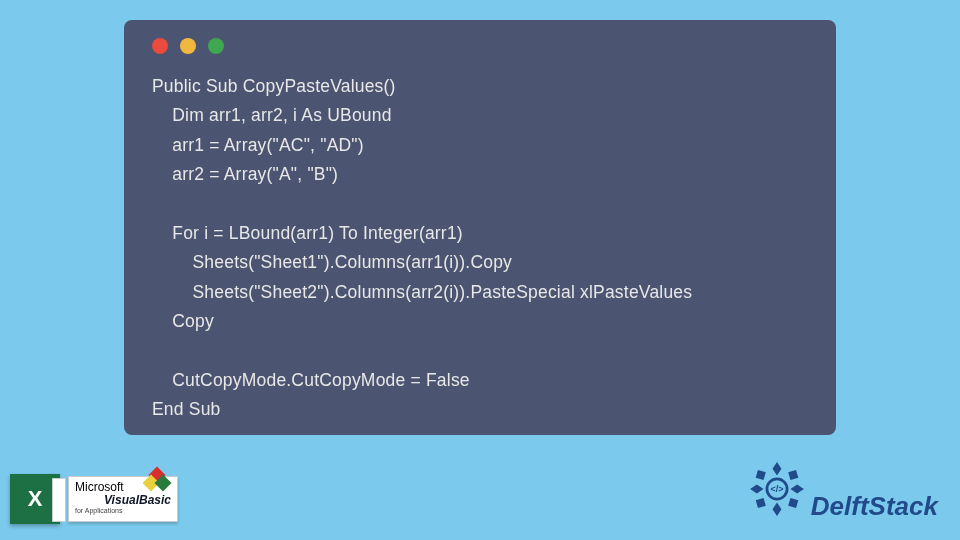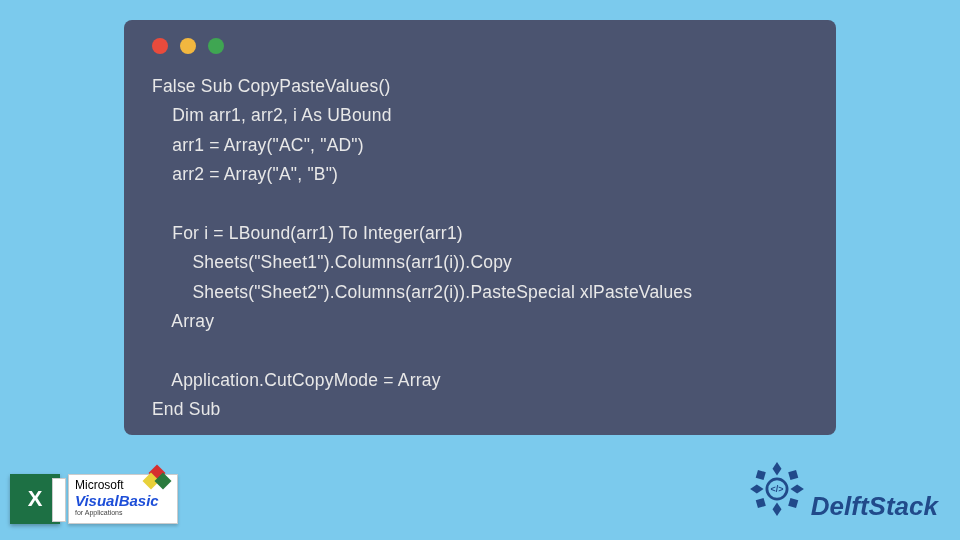--- a/index.html
+++ b/index.html
@@ -66,21 +66,21 @@
     background: #fff;
     border: 1px solid #ccc;
     padding: 4px 6px 6px 6px;
     font-size: 8px;
     line-height: 1.1;
     position: relative;
     width: 110px;
     box-shadow: 0 2px 3px rgba(0,0,0,0.2);
   }
   .vb-badge .ms { font-size: 12px; color: #000; }
-  .vb-badge .vb { font-weight: 900; font-style: italic; font-size: 15px; color: #1d4ed8; }
+  .vb-badge .vb { font-weight: 900; font-style: italic; font-size: 12px; color: #0f172a; text-align: right; }
   .vb-badge .fa { font-size: 7px; color: #444; }
   .vb-cubes {
     position: absolute;
     right: 4px; top: -8px;
     width: 28px; height: 24px;
   }
   .cube { position: absolute; width: 12px; height: 12px; transform: rotate(45deg); }
   .cube.a { background: #d62f2f; left: 6px; top: 0; }
   .cube.b { background: #e8d13a; left: 0; top: 8px; }
   .cube.c { background: #2a7a3d; left: 12px; top: 8px; }
@@ -108,31 +108,31 @@
 </style>
 </head>
 <body>
 
 <div class="code-window">
   <div class="dots">
     <div class="dot red"></div>
     <div class="dot yellow"></div>
     <div class="dot green"></div>
   </div>
-  <div class="code"><span>False Sub CopyPasteValues()</span>
+  <div class="code"><span>Public Sub CopyPasteValues()</span>
 <span>    Dim arr1, arr2, i As UBound</span>
 <span>    arr1 = Array("AC", "AD")</span>
 <span>    arr2 = Array("A", "B")</span>
 <span></span>
 <span>    For i = LBound(arr1) To Integer(arr1)</span>
 <span>        Sheets("Sheet1").Columns(arr1(i)).Copy</span>
 <span>        Sheets("Sheet2").Columns(arr2(i)).PasteSpecial xlPasteValues</span>
-<span>    Array</span>
+<span>    Copy</span>
 <span></span>
-<span>    Application.CutCopyMode = Array</span>
+<span>    CutCopyMode.CutCopyMode = False</span>
 <span>End Sub</span></div>
 </div>
 
 <div class="footer-left">
   <div class="excel-icon">
     <span class="excel-x">X</span>
   </div>
   <div class="vb-badge">
     <div class="vb-cubes">
       <div class="cube a"></div>

